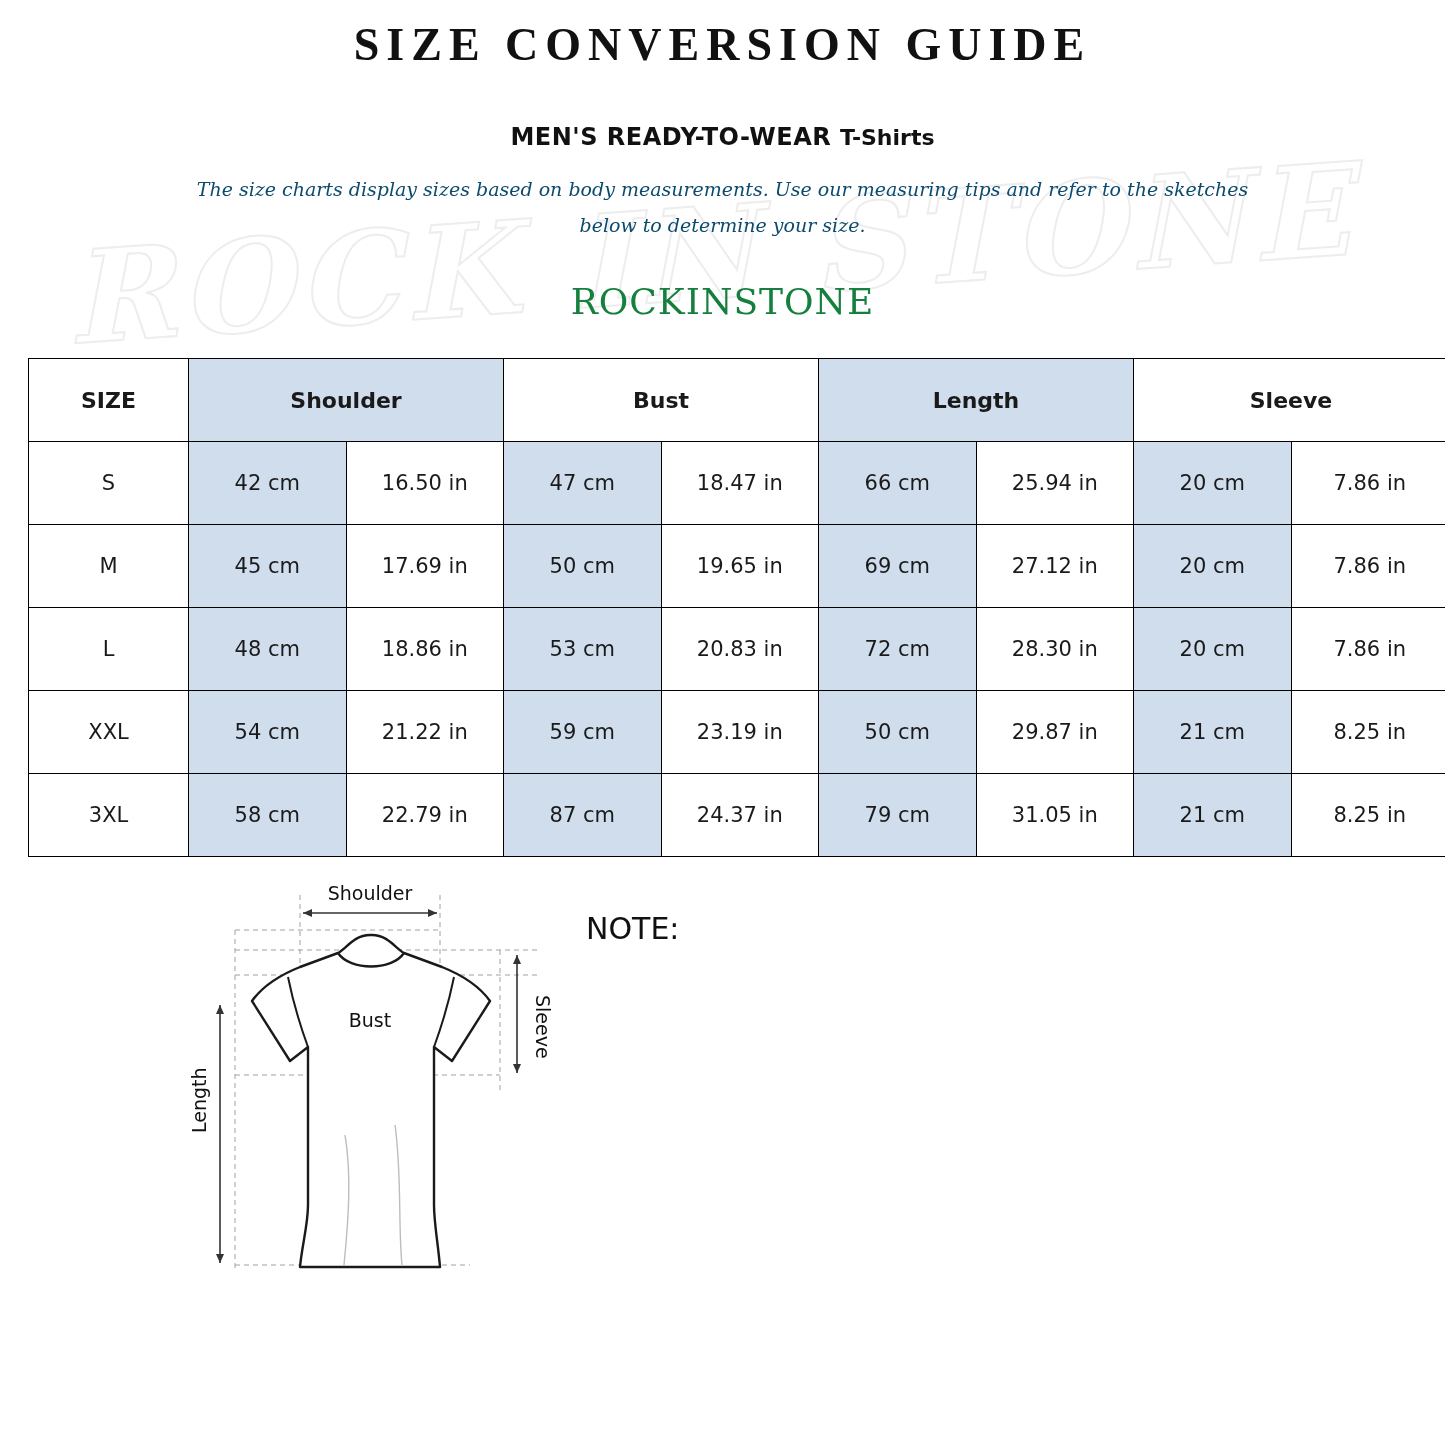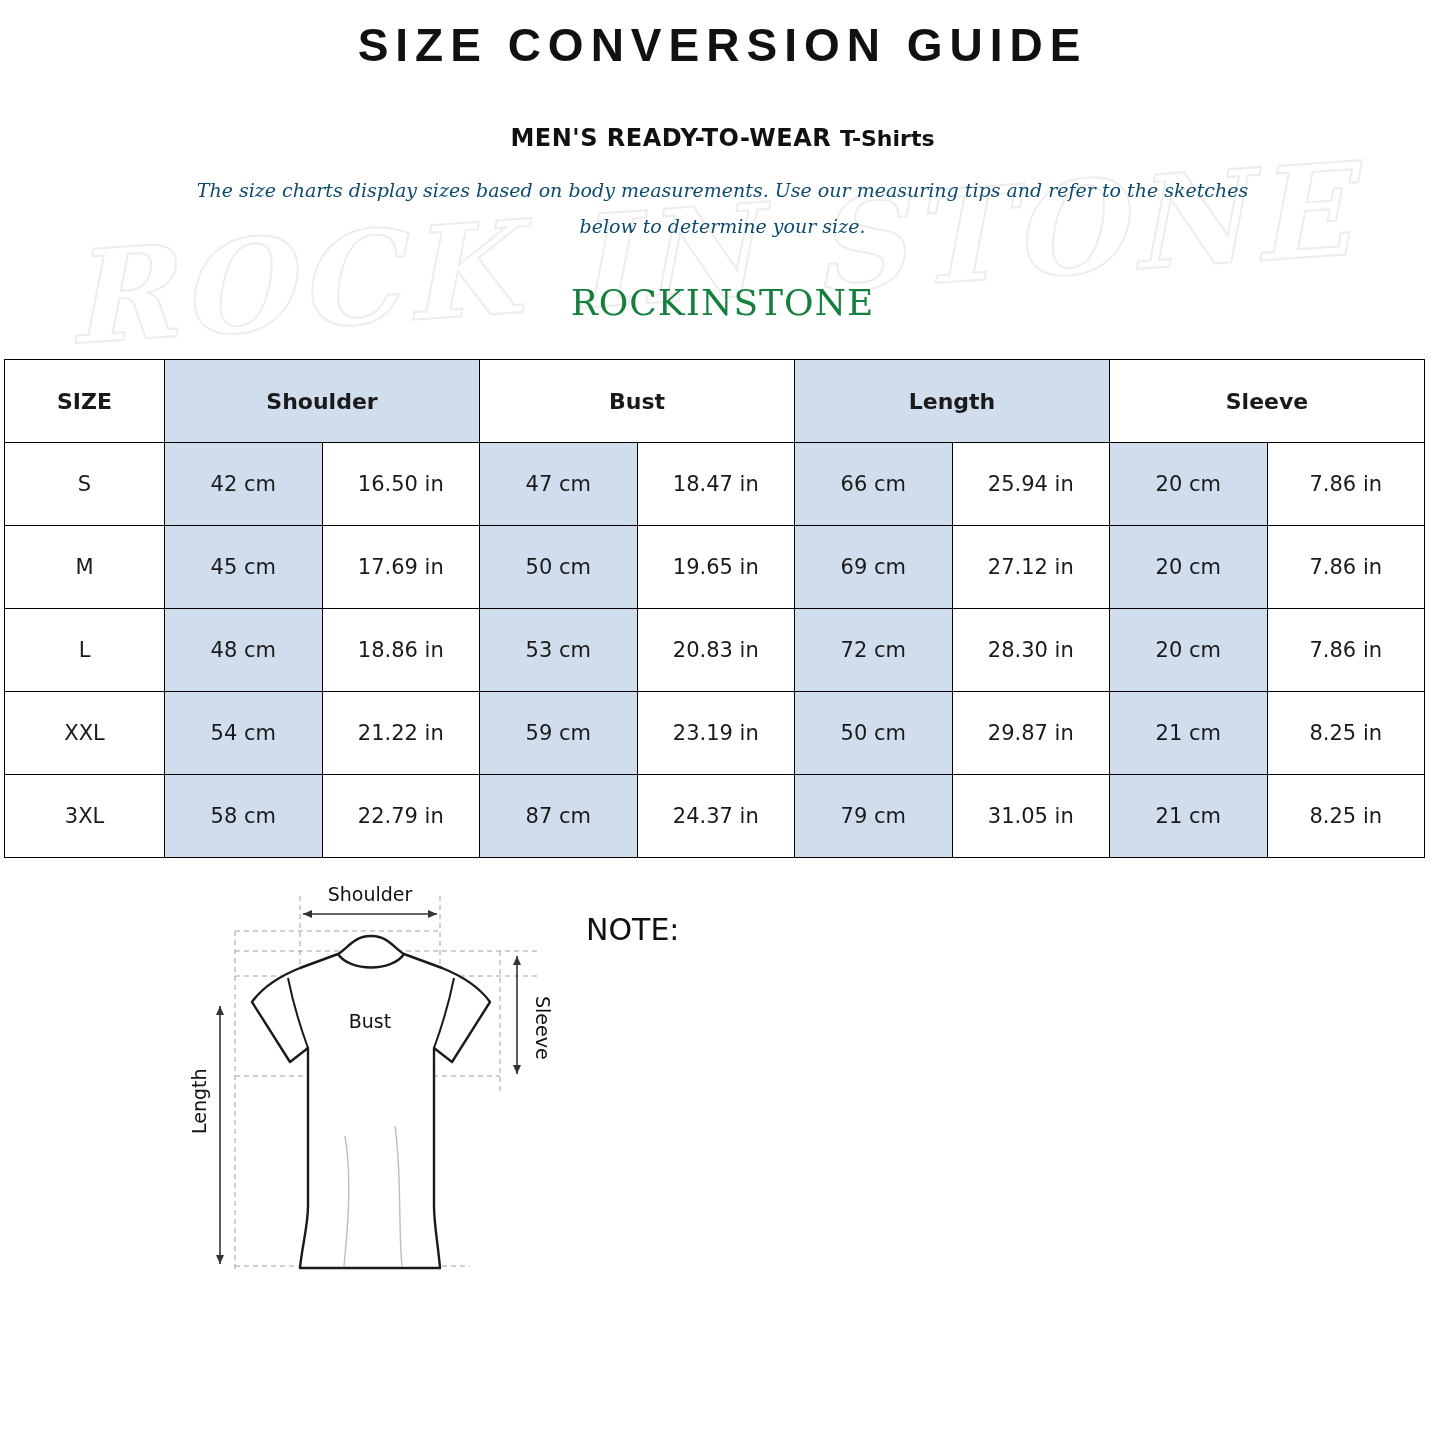--- a/index.html
+++ b/index.html
@@ -47,21 +47,21 @@
   }
 
   
   .header {
     position: relative;
     z-index: 2;
     text-align: center;
     padding-top: 18px;
   }
   .title {
-    font-family: Liberation Sans, sans-serif;
+    font-family: Liberation Serif, serif;
     font-weight: bold;
     font-size: 46px;
     letter-spacing: 7px;
     color: #111;
     margin: 0;
   }
   .subtitle {
     margin-top: 52px;
     font-size: 24px;
     font-weight: bold;
@@ -87,21 +87,21 @@
     font-size: 36px;
     letter-spacing: 1px;
     color: #15803d;
   }
 
   
   .table-wrap {
     position: relative;
     z-index: 2;
     margin-top: 36px;
-    padding: 0 4px;
+    padding: 0 28px;
     box-sizing: border-box;
     border-radius: 16px;
   }
   table.size-table {
     width: 1421px;
     border-collapse: collapse;
     table-layout: fixed;
   }
   table.size-table th,
   table.size-table td {

